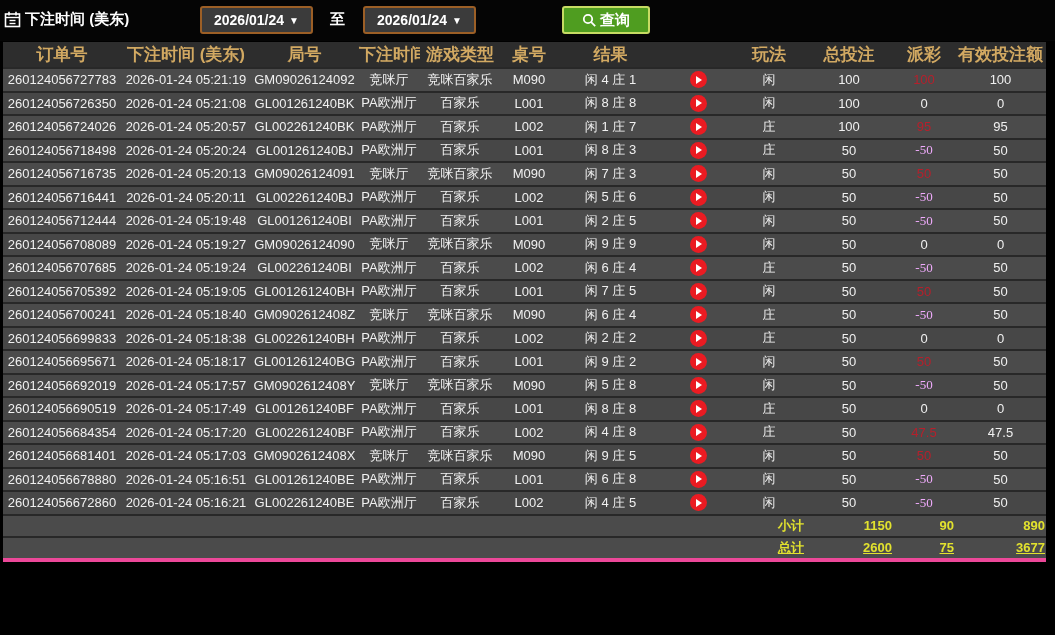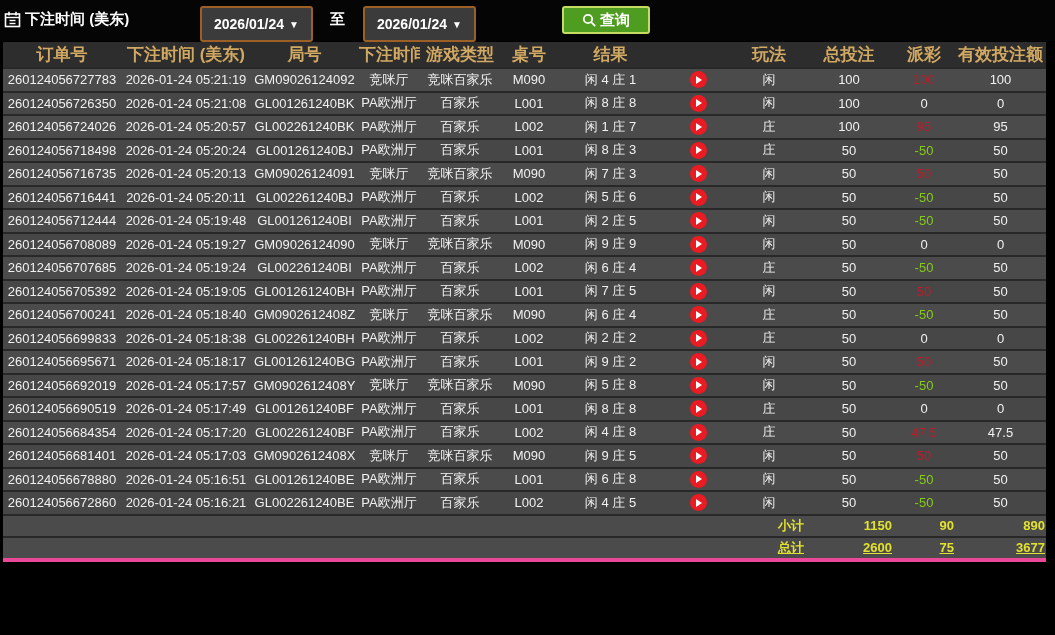--- a/index.html
+++ b/index.html
@@ -16,21 +16,21 @@
     position:absolute; left:4px; top:10px;
     color:#fff; font-size:15px; font-weight:bold;
     display:flex; align-items:center; gap:4px; white-space:nowrap;
   }
   .cal-icon svg { display:block; }
   .date-select {
     position:absolute; top:6px; width:113px; height:28px;
     background:#3b3b3b; border:2px solid #9c5f26; border-radius:3px;
     color:#fff; font-size:14px; font-weight:bold;
     display:flex; align-items:center; justify-content:center; gap:5px;
-    cursor:pointer; padding:16px;
+    cursor:pointer; padding:8px;
     font-family:"Liberation Sans", sans-serif;
   }
   .date-from { left:200px; }
   .date-to   { left:363px; }
   .dd-arrow { font-size:10px; color:#fff; }
   .to-label {
     position:absolute; left:330px; top:10px;
     color:#fff; font-size:15px; font-weight:bold;
   }
   .query-btn {
@@ -52,21 +52,21 @@
     border-top:1px solid #000; overflow:hidden;
   }
   tbody td {
     background:#4b4b4b; color:#f0f0f0;
     font-size:13px; height:23.5px; text-align:center;
     border-top:2px solid #282828; white-space:nowrap; overflow:hidden;
     padding:0 2px;
   }
   tbody tr.alt td { background:#474747; }
   td.win  { color:#b5202c; }
-  td.loss { color:#84cc16; }
+  td.loss { color:#f0abfc;font-family:Liberation Serif, serif; }
   .play-btn {
     width:17px; height:17px; border-radius:50%;
     background:#ea1b22; border:none; cursor:pointer;
     display:inline-flex; align-items:center; justify-content:center;
     padding:0; vertical-align:middle;
   }
   .play-tri {
     width:0; height:0; margin-left:2px;
     border-left:6px solid #fff;
     border-top:4px solid transparent;

